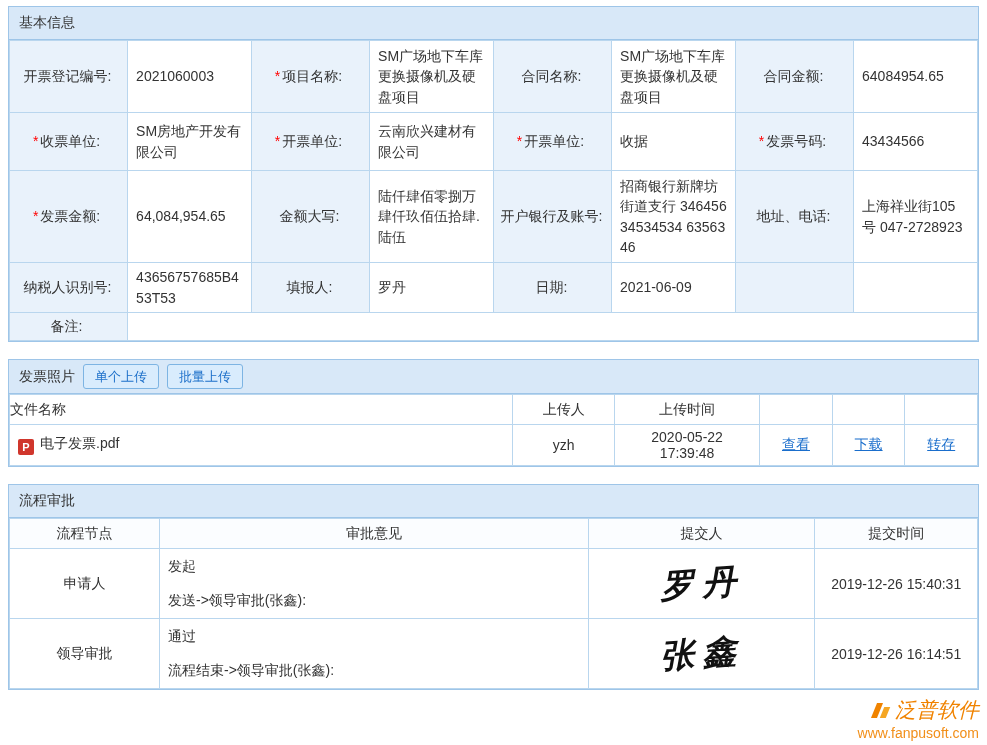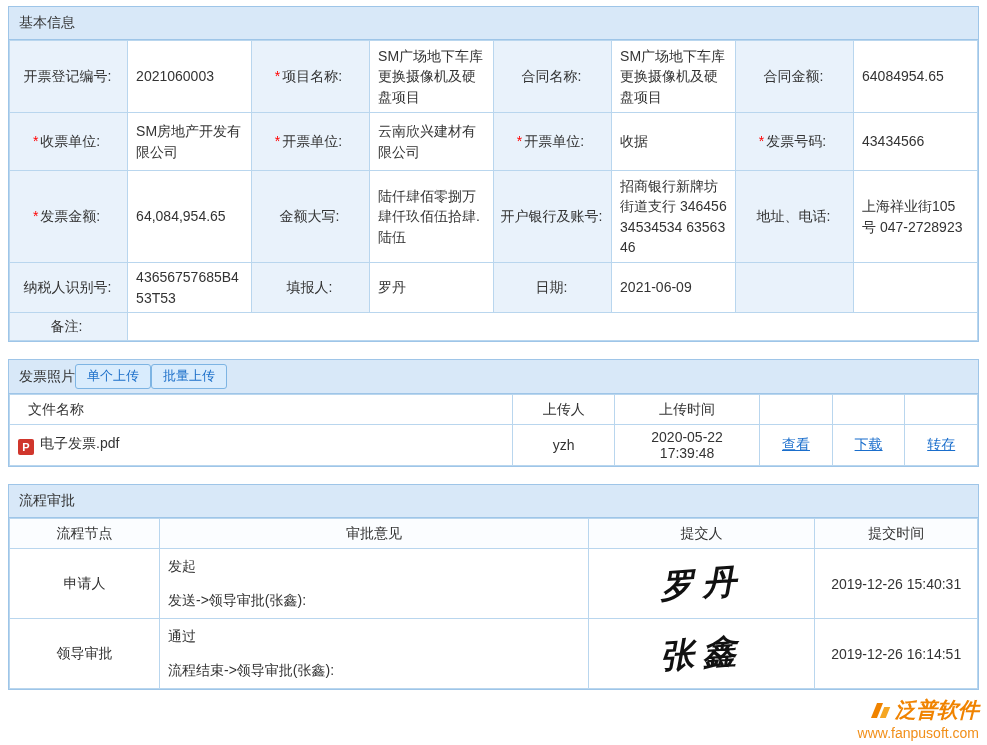--- a/index.html
+++ b/index.html
@@ -13,21 +13,21 @@
   .page { padding:6px 8px 0 8px; }
   .title {
     text-align:center; font-size:21px; font-weight:bold; color:#000;
     margin:8px 0 14px 0;
   }
   .panel { border:1px solid #9ec5e8; margin-bottom:17px; background:#fff; }
   .panel-header {
     background:#d8e8f8; border-bottom:1px solid #9ec5e8;
     padding:7px 10px; font-size:14px; color:#333;
   }
-  .panel-header.flex { display:flex; align-items:center; gap:0; padding:4px 10px; min-height:34px;font-family:Liberation Mono, monospace; }
+  .panel-header.flex { display:flex; align-items:center; gap:8px; padding:4px 10px; min-height:34px; }
   table { width:100%; border-collapse:collapse; table-layout:fixed; }
   td, th { border:1px solid #b9d6ee; font-size:14px; vertical-align:middle; }
   th { font-weight:normal; color:#333; }
 
   
   .info-table .lbl {
     background:#e9f2fb; text-align:center; padding:4px 8px 4px 4px; line-height:1.35;
   }
   .info-table .val {
     background:#fff; text-align:left; padding:4px 8px; word-break:break-all; line-height:1.45;margin-left:16px;
@@ -38,21 +38,21 @@
 
   
   .upload-btn {
     background:#d9ecfd; border:1px solid #7db4e3; color:#1c6fc9;
     border-radius:3px; font-size:13px; padding:4px 11px; cursor:pointer;
     font-family:inherit; line-height:1.2;
   }
 
   
   .photos-table th { height:30px; padding:4px 8px; }
-  .photos-table .h-file { text-align:left; padding-left:18px; }
+  .photos-table .h-file { text-align:left; padding-left:0; }
   .photos-table td { height:36px; padding:4px 8px; }
   .c { text-align:center; }
   .file-cell { text-align:left; padding-left:10px; }
   .pdf-icon {
     display:inline-block; width:16px; height:16px; background:#d0362c;
     color:#fff; font-size:11px; font-weight:bold; line-height:16px;
     text-align:center; border-radius:2px; margin-right:6px; vertical-align:-3px;
   }
   a.act { color:#1a6ecc; text-decoration:underline; cursor:pointer; }
 
@@ -70,21 +70,21 @@
   
   .watermark { position:absolute; right:8px; top:696px; text-align:right; }
   .wm-line { display:flex; align-items:center; justify-content:flex-end; gap:4px; }
   .logo-mark { position:relative; display:inline-block; width:20px; height:17px; }
   .logo-mark::before, .logo-mark::after {
     content:""; position:absolute; top:1px; width:6px; height:15px;
     background:#f08300; transform:skewX(-22deg);
   }
   .logo-mark::before { left:3px; }
   .logo-mark::after { left:11px; height:11px; top:5px; background:#f5a623; }
-  .wm-name { color:#f08300; font-size:21px; font-weight:bold; font-style:italic; }
+  .wm-name { color:#f08300; font-size:21px; font-weight:normal; font-style:italic; }
   .wm-url { color:#f08300; font-size:14px; margin-top:1px; opacity:.9; }
 </style>
 </head>
 <body>
 
 <div class="page">
 
 
   <section class="panel">
     <div class="panel-header">基本信息</div>

